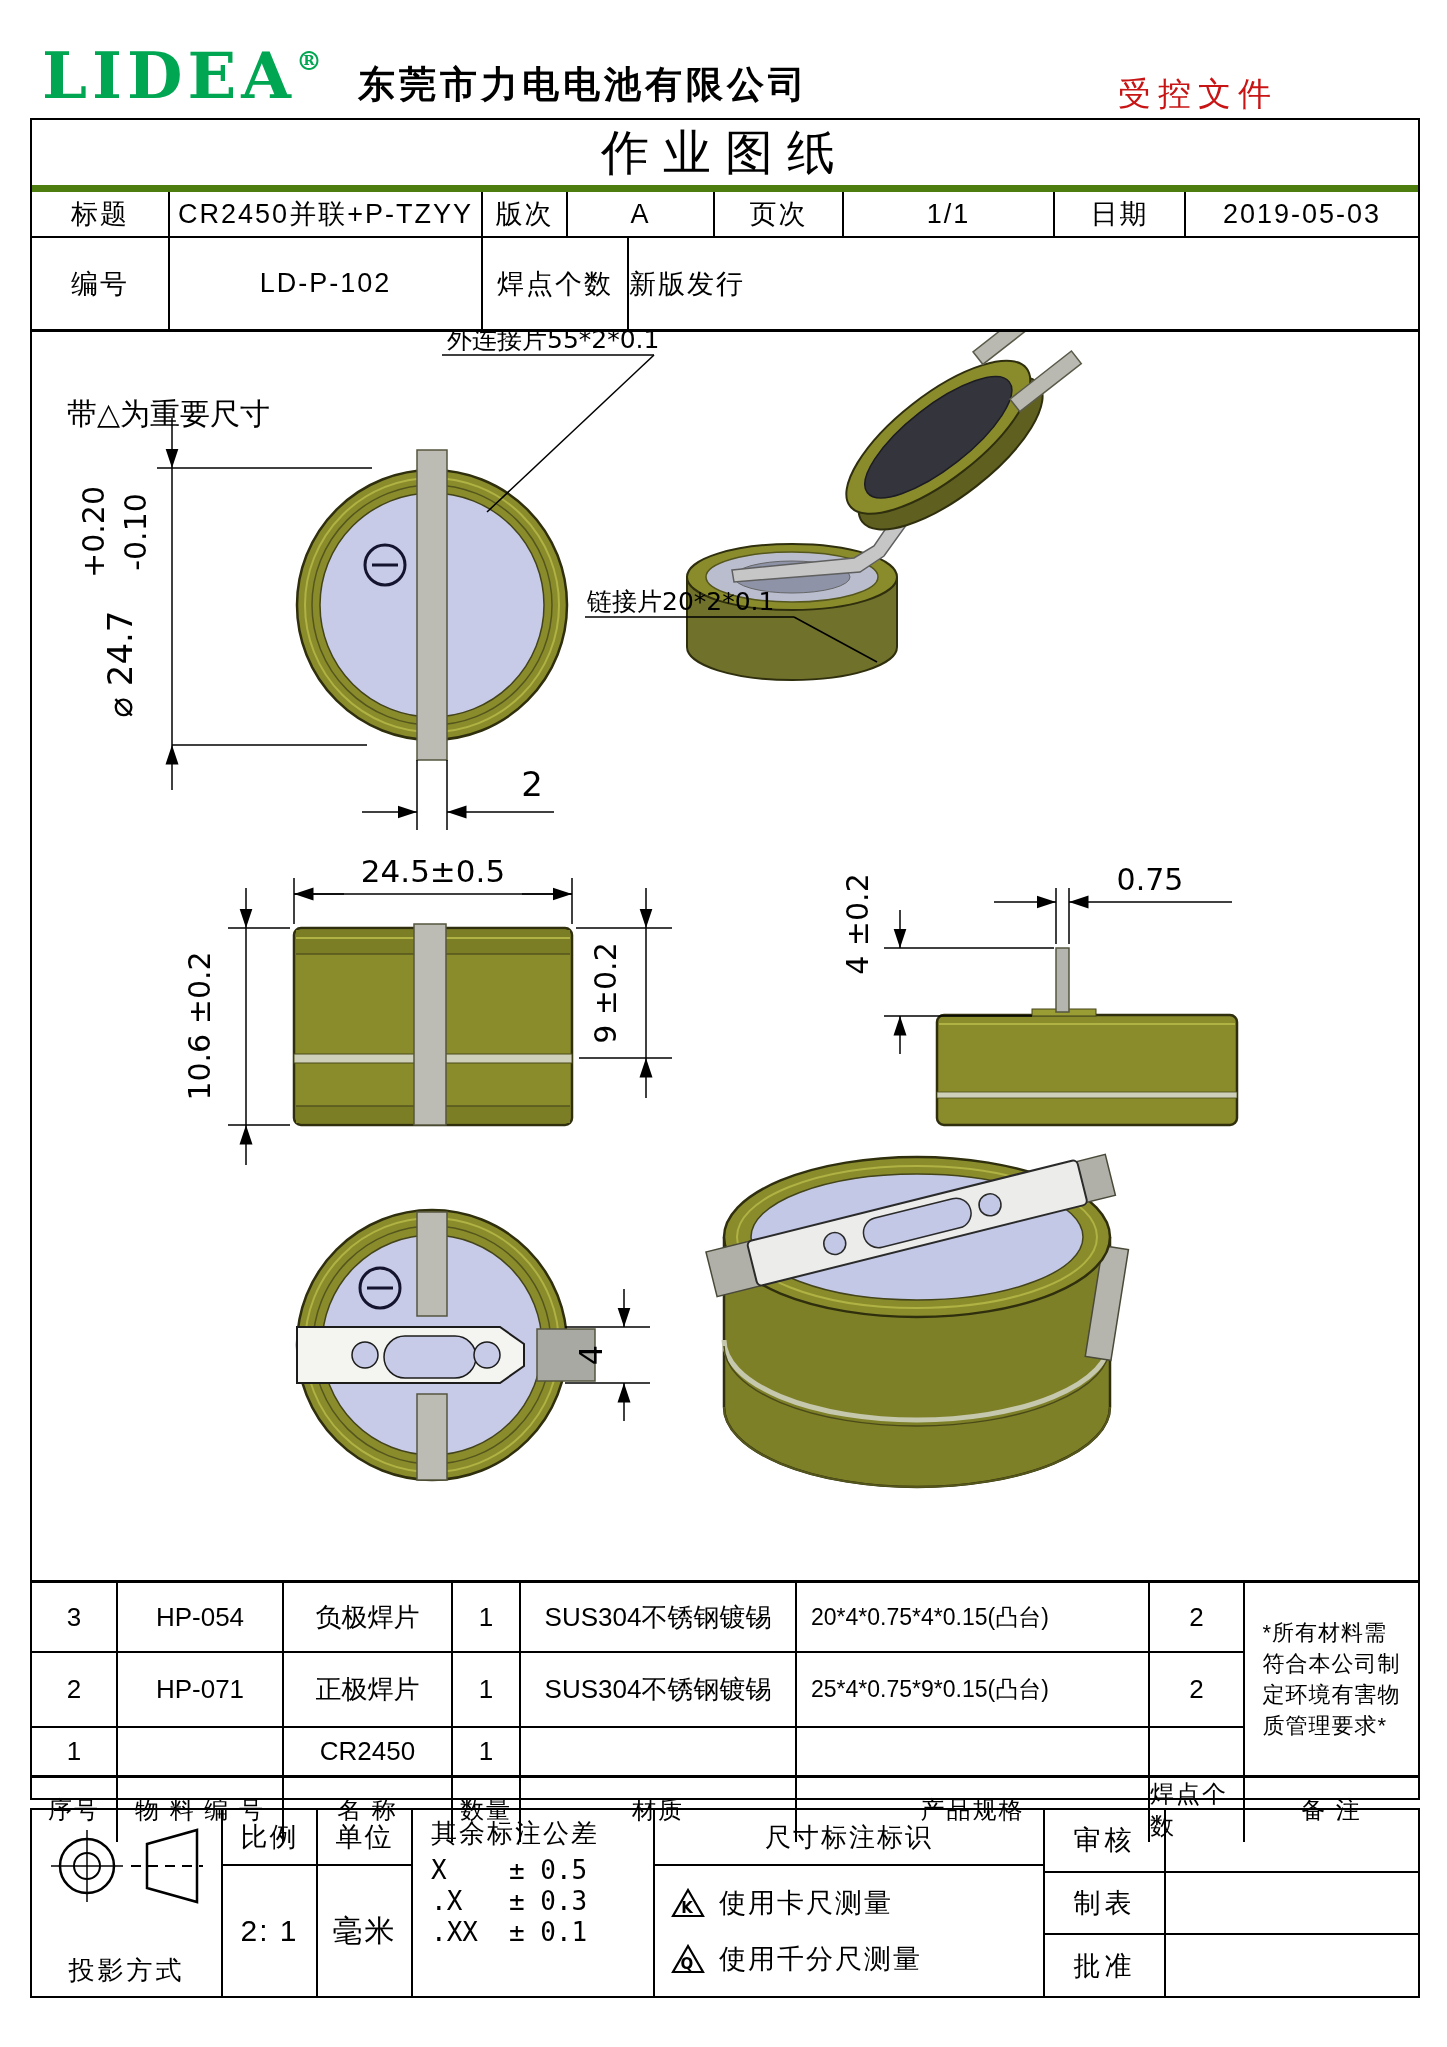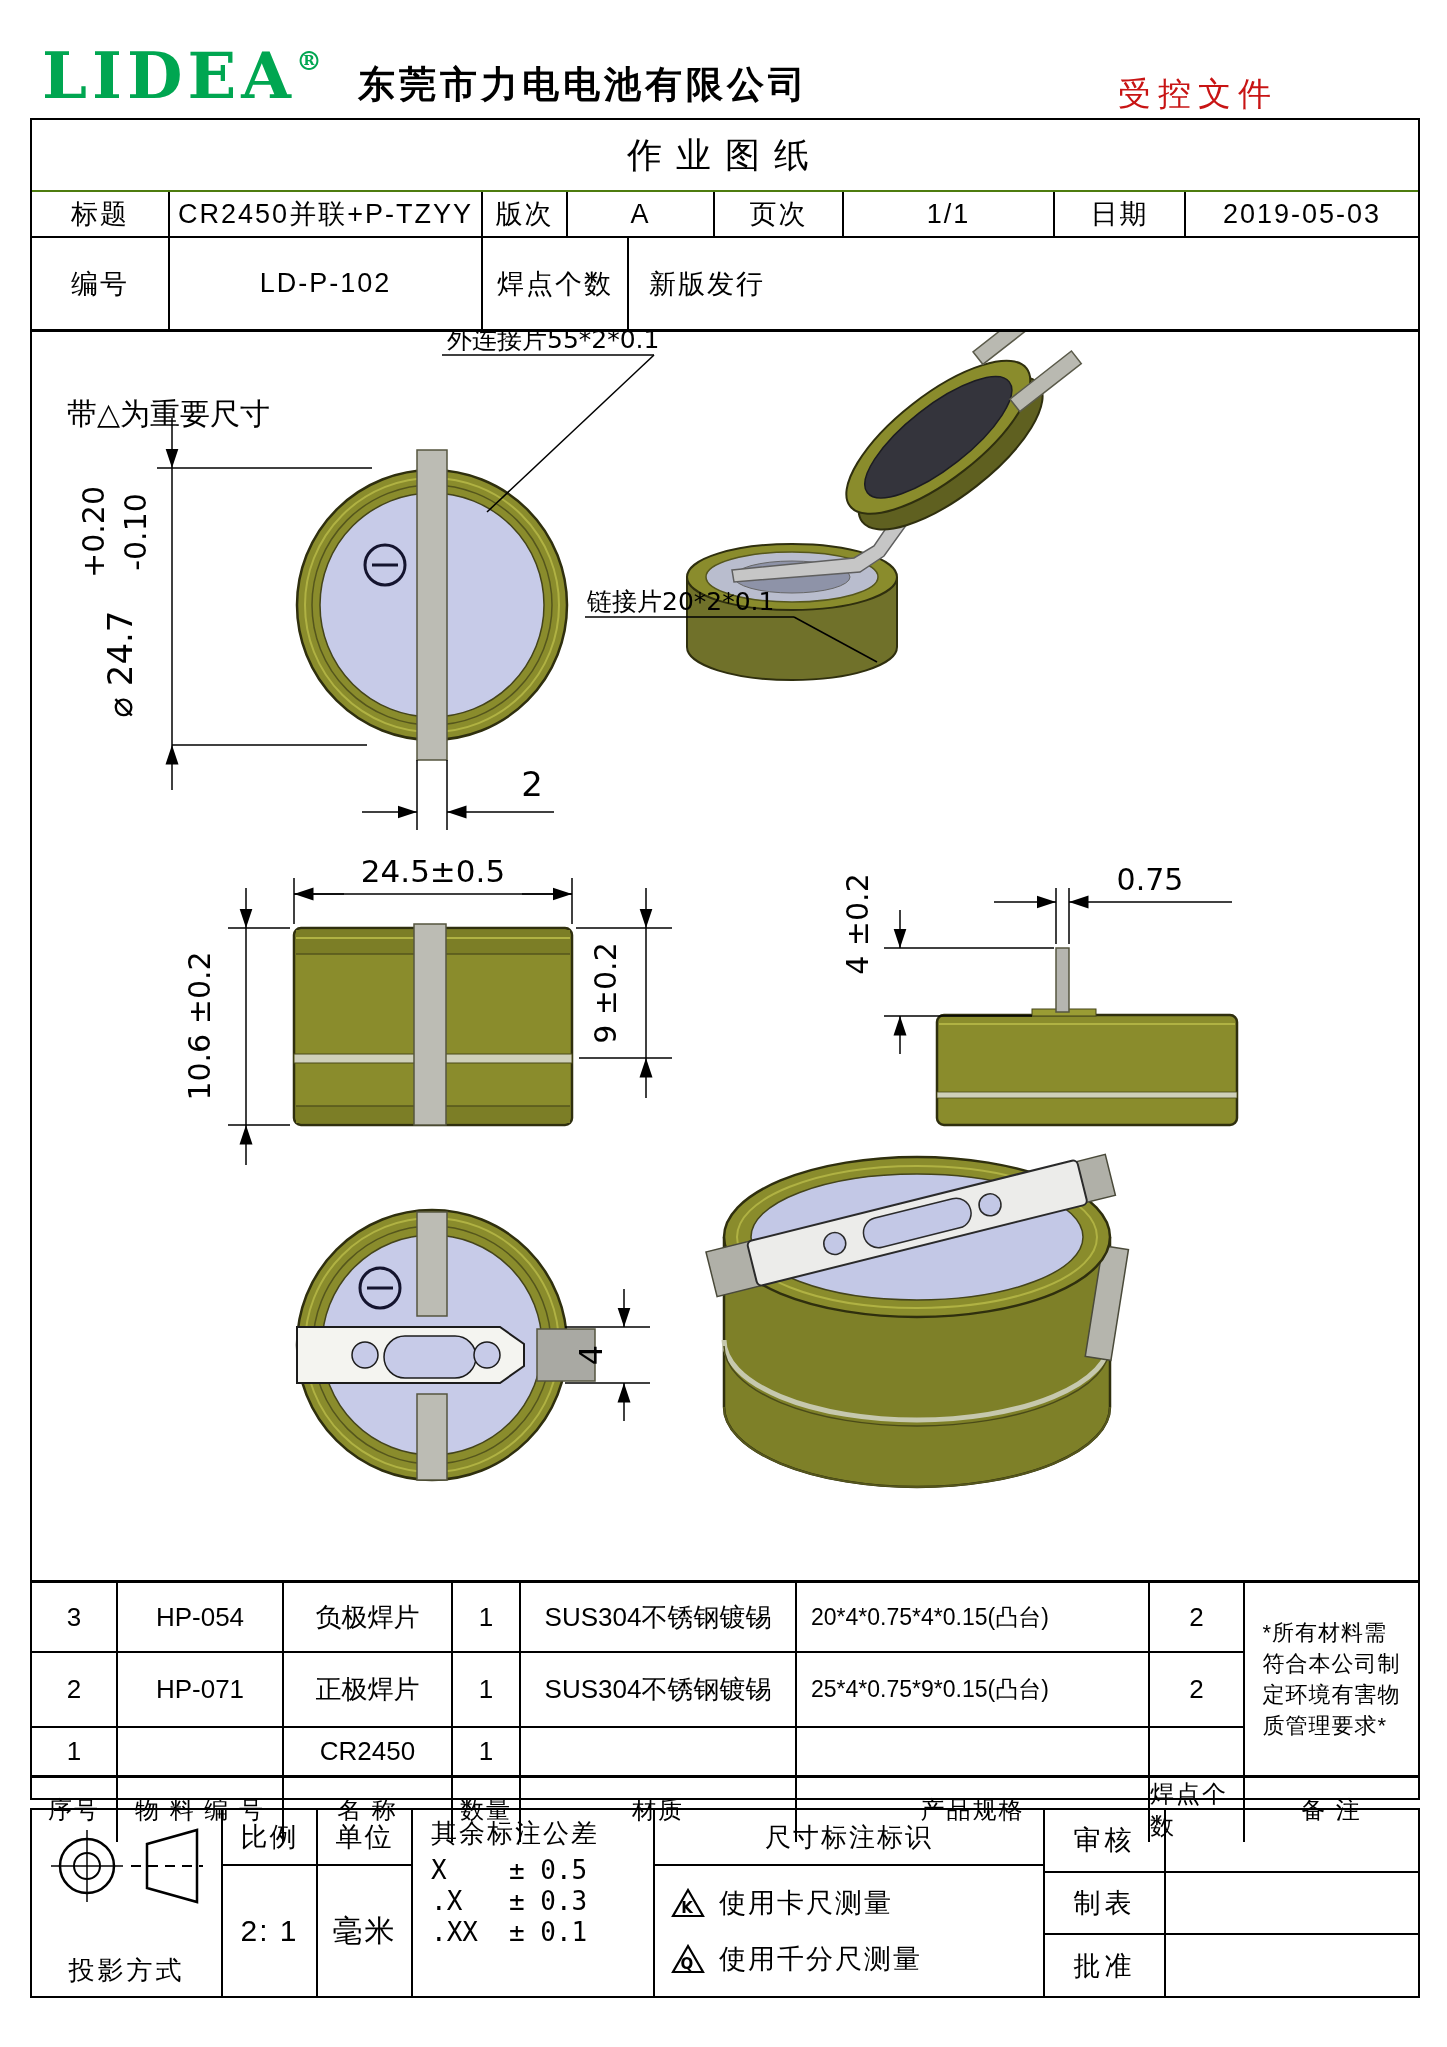--- a/index.html
+++ b/index.html
@@ -8,21 +8,21 @@
   .page { position:absolute; inset:0; background:#fff; overflow:hidden; }
 
   
   .logo { position:absolute; left:42px; top:38px; font-family:"DejaVu Serif",serif; font-weight:bold; font-size:64px; color:#00a651; letter-spacing:5px; }
   .logo sup { font-size:26px; vertical-align:28px; letter-spacing:0; }
   .company { position:absolute; left:358px; top:60px; font-size:37px; font-weight:bold; letter-spacing:4px; }
   .controlled { position:absolute; left:1118px; top:72px; font-size:33px; color:#c81414; letter-spacing:7px; }
 
   
   .frame { position:absolute; left:30px; top:118px; width:1390px; height:1682px; border:2px solid #000; }
-  .title-row { height:72px; border-bottom:2px solid #4d7c0f; display:flex; align-items:center; justify-content:center; font-size:35px; letter-spacing:14px; }
+  .title-row { height:72px; border-bottom:7px solid #4d7c0f; display:flex; align-items:center; justify-content:center; font-size:48px; letter-spacing:14px; }
   .irow { display:flex; }
   .irow1 { height:46px; border-bottom:2px solid #000; }
   .irow2 { height:94px; border-bottom:3px solid #000; }
   .cell { display:flex; align-items:center; justify-content:center; font-size:27px; border-right:2px solid #000; letter-spacing:2px; }
   .cell:last-child { border-right:none; }
 
   
   .draw { position:relative; height:1248px; overflow:hidden; }
   .draw svg { display:block; }
   .dln { stroke:#000; stroke-width:1.5; fill:none; }
@@ -80,21 +80,21 @@
       <div class="cell" style="width:129px">页次</div>
       <div class="cell" style="width:211px">1/1</div>
       <div class="cell" style="width:131px">日期</div>
       <div class="cell" style="flex:1">2019-05-03</div>
     </div>
 
     <div class="irow irow2">
       <div class="cell" style="width:138px">编号</div>
       <div class="cell" style="width:313px">LD-P-102</div>
       <div class="cell" style="width:146px">焊点个数</div>
-      <div class="cell" style="flex:1; justify-content:flex-start; padding-left:20px">新版发行</div>
+      <div class="cell" style="flex:1; justify-content:flex-start; ">新版发行</div>
     </div>
 
     <div class="draw">
       <svg width="1388" height="1248" viewBox="0 0 1388 1248">
         <defs>
           <marker id="ah" viewBox="0 0 12 8" refX="12" refY="4" markerWidth="13" markerHeight="9" orient="auto-start-reverse">
             <path d="M0,0 L12,4 L0,8 Z" fill="#000"></path>
           </marker>
         </defs>
 

